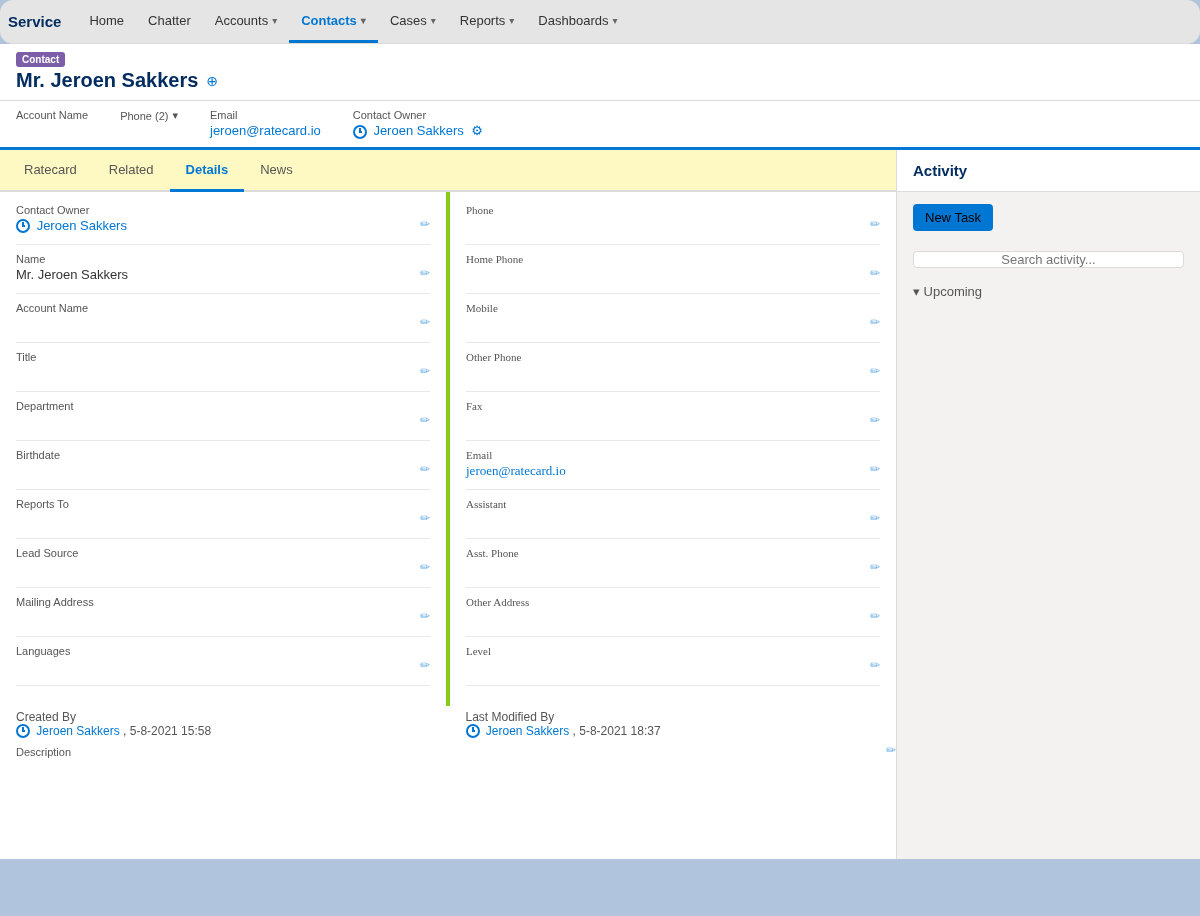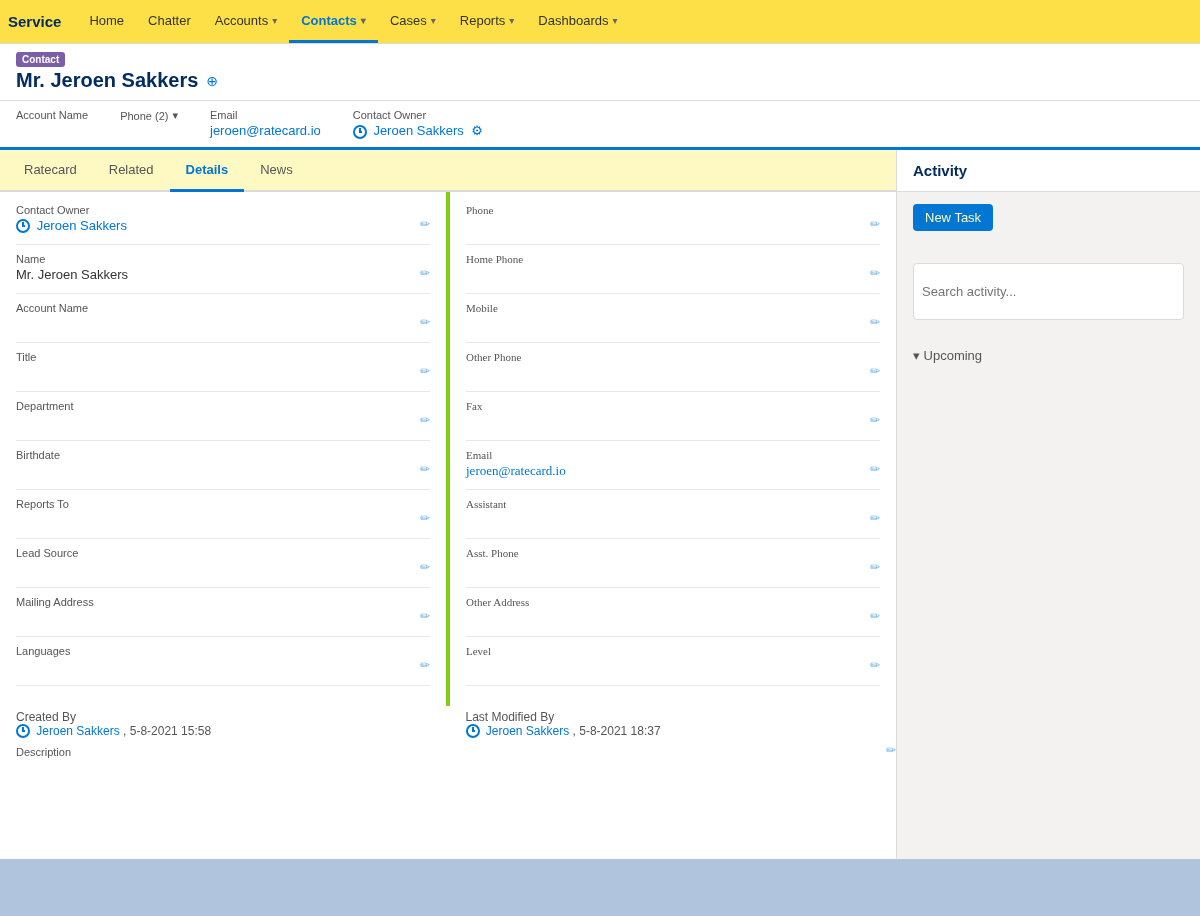--- a/index.html
+++ b/index.html
@@ -1,27 +1,28 @@
 <!DOCTYPE html>
 <html><head>
   <meta charset="utf-8">
   <style>
     * { box-sizing: border-box; margin: 0; padding: 0; }
     body { font-family: 'Salesforce Sans', Arial, sans-serif; font-size: 13px; background: #b0c4de; overflow-x: hidden; }
 
     
     .nav-bar {
-      background: #fde047;
+      background: #e5e5e5;
       border-bottom: 1px solid #dddbda;
       display: flex;
       align-items: center;
       height: 44px;
       padding: 0 8px;
       position: relative;
       z-index: 10;
+      border-radius: 13px;
     }
     .nav-app-name {
       font-size: 15px;
       font-weight: 700;
       color: #032d60;
       margin-right: 16px;
       cursor: pointer;
     }
     .nav-items {
       display: flex;
@@ -210,34 +211,35 @@
       font-size: 15px;
       font-weight: 700;
       color: #032d60;
       border-bottom: 1px solid #dddbda;
       background: #fff;
     }
     .new-task-btn {
       margin: 12px 16px;
       padding: 6px 12px;
       background: #0176d3;
-      color: #fef9c3;
+      color: #000000;
       border: none;
       border-radius: 4px;
       font-size: 13px;
       cursor: pointer;
       display: inline-block;
     }
     .activity-input {
-      margin: 20px 16px;
+      margin: 8px 16px;
       width: calc(100% - 32px);
-      padding: 20px 8px;
+      padding: 0 8px;
       border: 1px solid #dddbda;
       border-radius: 4px;
       font-size: 13px;
+      text-align: center;
     }
     .upcoming-section {
       padding: 8px 16px;
       display: flex;
       align-items: center;
       gap: 4px;
       font-size: 13px;
       color: #555;
       cursor: pointer;
     }

